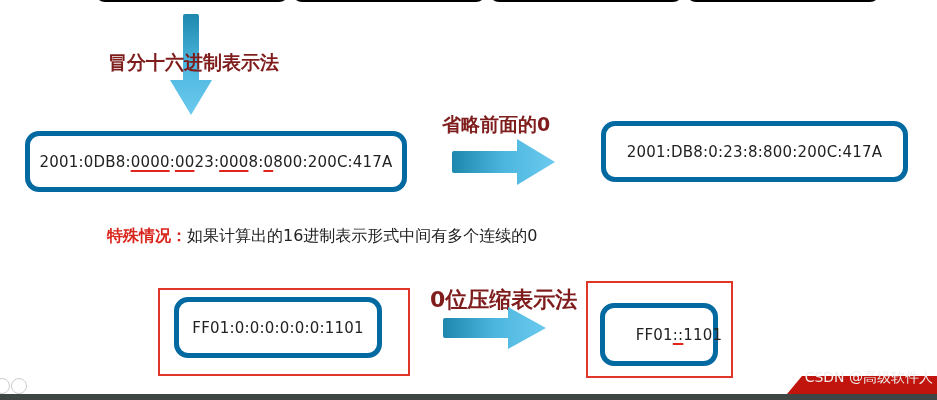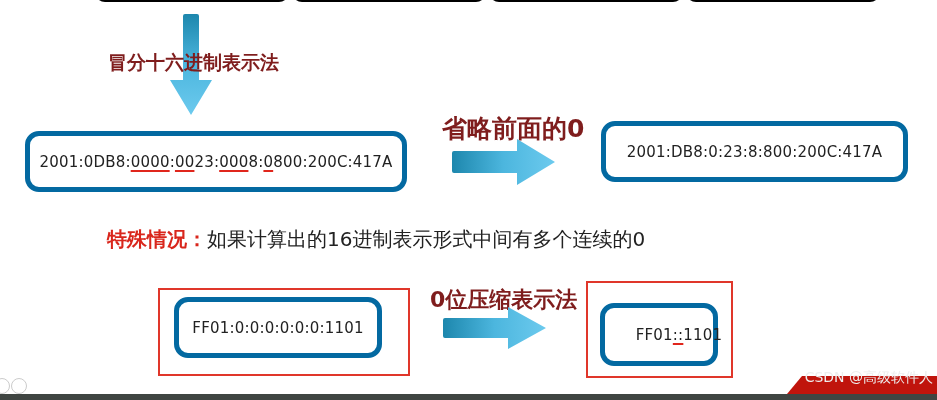--- a/index.html
+++ b/index.html
@@ -3,21 +3,21 @@
 <meta charset="utf-8">
 <style>
   html, body { margin: 0; padding: 0; }
   body { width: 937px; height: 400px; background: #ffffff; position: relative; overflow: hidden; font-family: "DejaVu Sans", sans-serif; }
   .abs { position: absolute; }
   .top-box { position: absolute; top: -20px; height: 22px; border: 3px solid #000; border-radius: 10px; background: #fff; box-sizing: border-box; }
   .addr-box { position: absolute; border: 5px solid #0369a1; border-radius: 14px; background: #fff; box-sizing: border-box; display: flex; align-items: center; justify-content: center; font-size: 15px; color: #222; letter-spacing: 0.2px; }
   .red-label { position: absolute; color: #7f1d1d; font-weight: bold; font-size: 19px; white-space: nowrap; }
   .u { text-decoration: underline; text-decoration-color: #e0261c; text-decoration-thickness: 2px; text-underline-offset: 3px; }
   .red-frame { position: absolute; border: 2px solid #e0362a; box-sizing: border-box; }
-  .note { position: absolute; left: 107px; top: 226px; font-size: 20px; color: #222; white-space: nowrap; text-align: right; }
+  .note { position: absolute; left: 107px; top: 226px; font-size: 16px; color: #222; white-space: nowrap; text-align: right; }
   .note .hl { color: #d9261c; font-weight: bold; }
   .bottom-bar { position: absolute; left: 0; bottom: 0; width: 937px; height: 6px; background: #3f4542; }
   .watermark { position: absolute; right: 0; bottom: 6px; height: 18px; width: 175px; }
   .wm-bg { position: absolute; right: 0; bottom: 0; width: 150px; height: 18px; background: #c0140c; clip-path: polygon(10% 0, 100% 0, 100% 100%, 0 100%); }
   .wm-text { position: absolute; right: 4px; bottom: 7px; font-size: 14px; color: #eee; white-space: nowrap; }
   .circle-icon { position: absolute; width: 14px; height: 14px; border: 1px solid #ccc; border-radius: 50%; bottom: 6px; }
 </style>
 </head>
 <body>
 
@@ -36,21 +36,21 @@
   </defs>
   <path d="M13 2 h16 a2 2 0 0 1 2 2 v64 h13 l-21 35 l-21 -35 h13 v-64 a2 2 0 0 1 2 -2 z" fill="url(#gd)"></path>
 </svg>
 
 <div class="red-label" style="left:108px;top:50px;font-size:19px;">冒分十六进制表示法</div>
 
 <div class="addr-box" style="left:25px;top:131px;width:382px;height:61px;">
   <span id="full-addr"><span>2001:0DB8:</span><span class="u">0000</span><span>:</span><span class="u">00</span><span>23:</span><span class="u">000</span><span>8:</span><span class="u">0</span><span>800:200C:417A</span></span>
 </div>
 
-<div class="red-label" style="left:442px;top:112px;font-size:25px;">省略前面的0</div>
+<div class="red-label" style="left:442px;top:112px;font-size:19px;">省略前面的0</div>
 
 <svg class="abs" style="left:452px;top:138px;" width="105" height="48" viewBox="0 0 105 48">
   <defs>
     <linearGradient id="gr" x1="0" y1="0" x2="1" y2="0">
       <stop offset="0" stop-color="#1d87ad"></stop>
       <stop offset="0.5" stop-color="#4cb6de"></stop>
       <stop offset="1" stop-color="#6ccaee"></stop>
     </linearGradient>
   </defs>
   <path d="M2 13 h63 v-12 l38 23 l-38 23 v-12 h-63 a2 2 0 0 1 -2 -2 v-18 a2 2 0 0 1 2 -2 z" fill="url(#gr)"></path>

